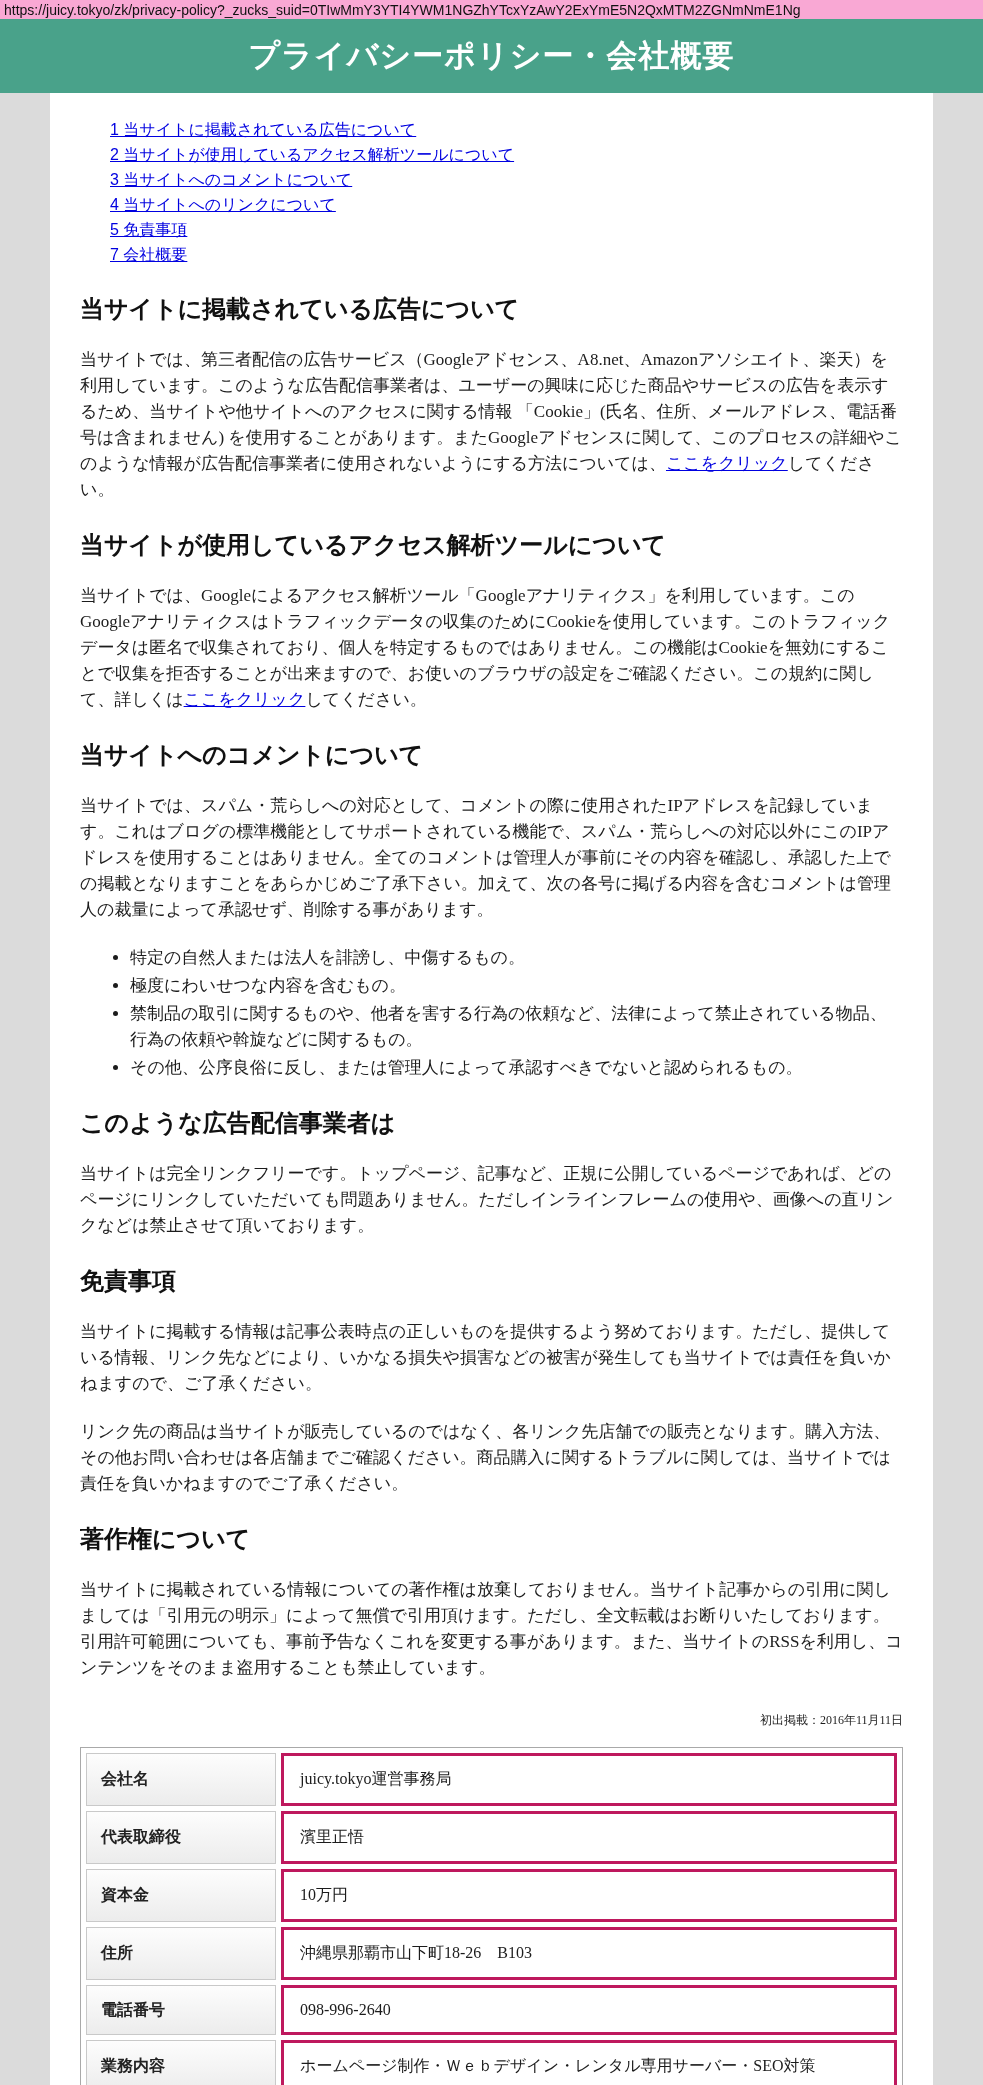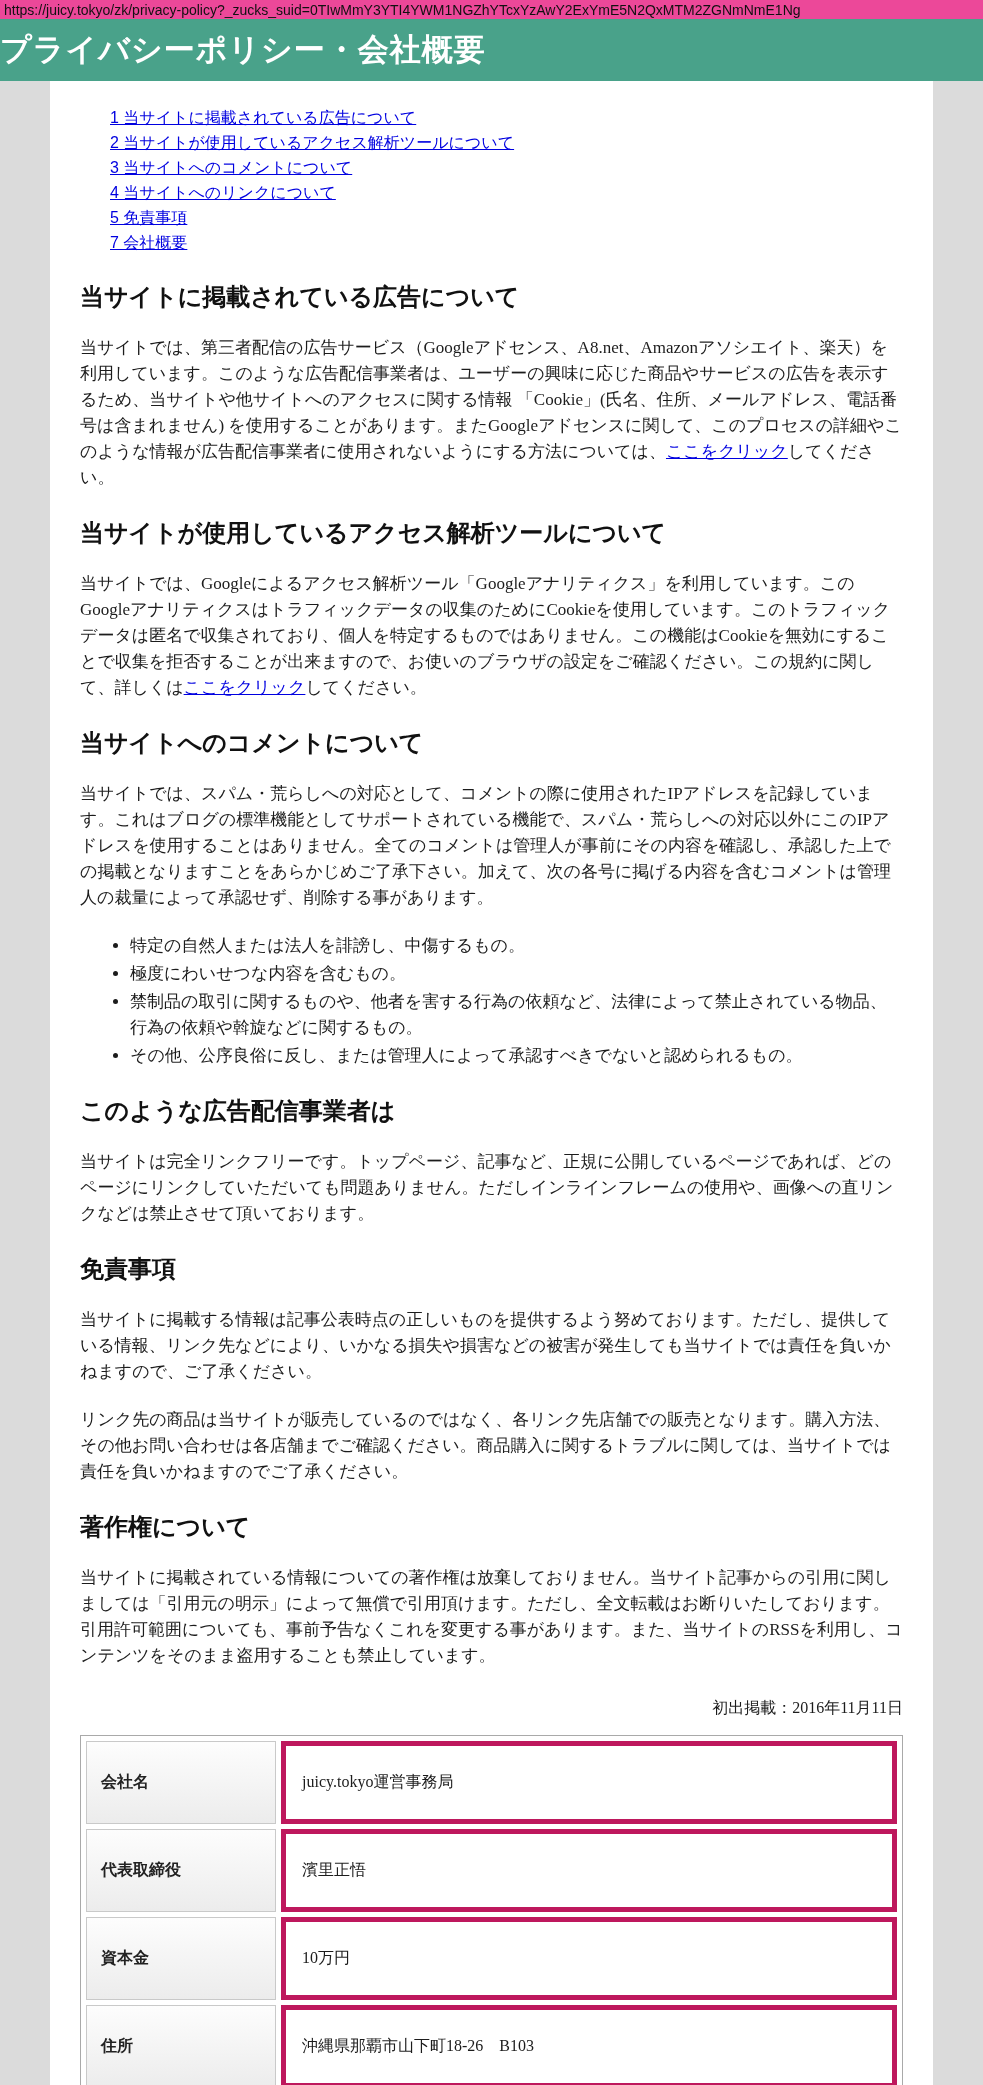--- a/index.html
+++ b/index.html
@@ -1,55 +1,55 @@
 <!DOCTYPE html>
 <html lang="ja"><head>
 <meta charset="utf-8">
 <style>
   html,body{margin:0;padding:0;}
   body{background:#dbdbdb;font-family:"Liberation Serif",serif;}
   .page{width:983px;margin:0 auto;background:#dbdbdb;}
 
   
-  .url-bar{background:#ec4899;padding:2px 4px 1px;font-family:"Liberation Sans",sans-serif;
+  .url-bar{background:#f9a8d4;padding:2px 4px 1px;font-family:"Liberation Sans",sans-serif;
            font-size:14px;color:#111;white-space:nowrap;overflow:hidden;letter-spacing:0;}
 
   
-  .site-header{background:#49a28a;height:62px;display:flex;align-items:center;}
+  .site-header{background:#49a28a;height:74px;display:flex;align-items:center;justify-content:center;}
   .site-header h1{margin:0;color:#ffffff;font-family:"Liberation Sans",sans-serif;
                   font-size:31px;font-weight:bold;letter-spacing:1px;}
 
   
   .page-body{background:#dbdbdb;padding:0 50px;}
   .content{background:#ffffff;padding:24px 30px 14px;min-height:1880px;box-sizing:border-box;}
 
   
   .toc{margin:0 0 6px 30px;line-height:25px;font-family:"Liberation Sans",sans-serif;font-size:16px;}
   .toc a{display:inline;color:#0000e0;text-decoration:underline;}
   .toc div{margin:0;}
 
   a{color:#0000e0;}
 
   h2{font-family:"Liberation Sans",sans-serif;font-size:24px;font-weight:bold;color:#111;
      margin:26px 0 14px;}
   p{font-size:17px;line-height:26px;color:#1c1c1c;margin:22px 0;}
   ul{margin:12px 0 16px;padding-left:34px;}
   li{font-size:17px;line-height:26px;color:#1c1c1c;margin:2px 16px;}
 
-  .posted-date{text-align:right;font-size:16px;color:#1c1c1c;margin:26px 0 10px;}
+  .posted-date{text-align:right;font-size:12px;color:#1c1c1c;margin:26px 0 10px;}
 
   
   table.company{width:100%;border:1px solid #a9a9a9;border-collapse:separate;border-spacing:5px;
                 background:#ffffff;margin:14px 0 12px;}
   table.company th{width:160px;background:linear-gradient(#fdfdfd,#ececec);
                    border:1px solid #c9c9c9;text-align:left;vertical-align:middle;
                    font-family:"Liberation Sans",sans-serif;font-size:16px;font-weight:bold;
                    color:#222;padding:13px 14px;}
-  table.company td{border:5px solid #be185d;font-size:16px;color:#1c1c1c;
-                   padding:26px 16px;vertical-align:middle;}
+  table.company td{border:3px solid #be185d;font-size:16px;color:#1c1c1c;
+                   padding:13px 16px;vertical-align:middle;}
 </style>
 </head>
 <body>
 
 <div class="page">
 
   <div class="url-bar">https://juicy.tokyo/zk/privacy-policy?_zucks_suid=0TIwMmY3YTI4YWM1NGZhYTcxYzAwY2ExYmE5N2QxMTM2ZGNmNmE1Ng</div>
 
   <div class="site-header">
     <h1>プライバシーポリシー・会社概要</h1>

